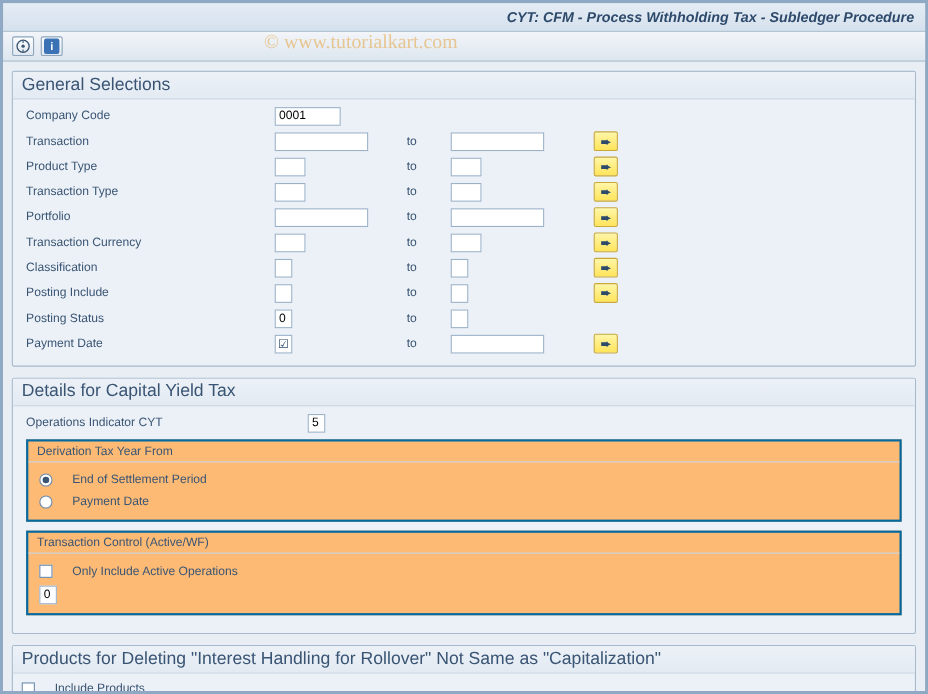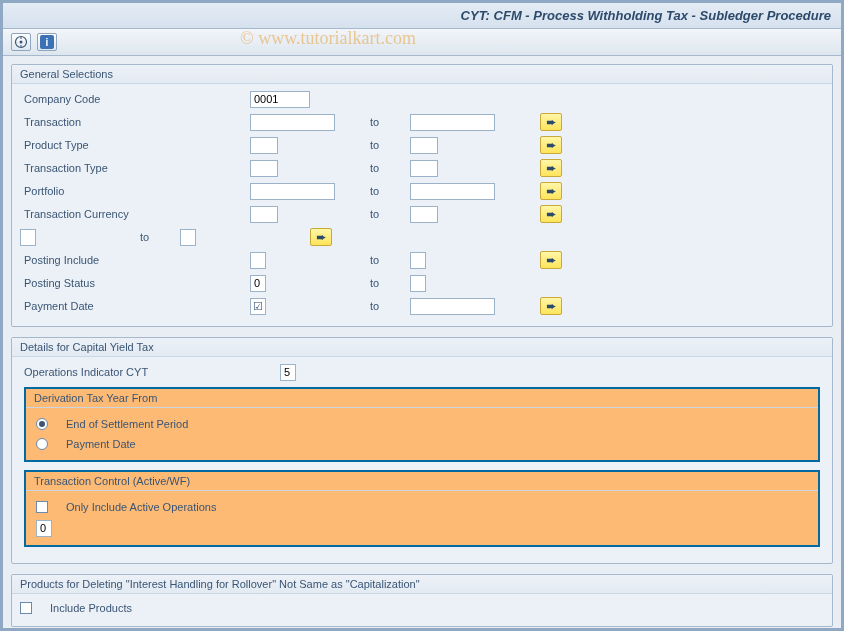--- a/index.html
+++ b/index.html
@@ -59,21 +59,21 @@
     }
     .group-box {
       border: 1px solid #a6b8cb;
       background: #ecf1f7;
       margin-bottom: 10px;
       border-radius: 2px;
     }
     .group-title {
       padding: 3px 8px;
       color: #3a5574;
-      font-size: 11px;
+      font-size: 16px;
       border-bottom: 1px solid #c9d6e3;
       background: linear-gradient(to bottom, #ecf1f7, #e3eaf2);
     }
     .group-body {
       padding: 4px 8px 8px 8px;
     }
     .row {
       display: flex;
       align-items: center;
       height: 22px;
@@ -303,20 +303,21 @@
           <div class="to-label">to</div>
           <div class="field-to"><input type="text" class="input-s" style=""></div>
           <div class="multi-btn-col">
               <div class="multi-btn">
                 <span class="arrow-right">➨</span>
               </div>
             </div>
         </div>
 
         <div class="row">
+          <div class="label">Classification</div>
           <div class="field-from"><input type="text" class="input-xs" style=""></div>
           <div class="to-label">to</div>
           <div class="field-to"><input type="text" class="input-xs" style=""></div>
           <div class="multi-btn-col">
               <div class="multi-btn">
                 <span class="arrow-right">➨</span>
               </div>
             </div>
         </div>
 

